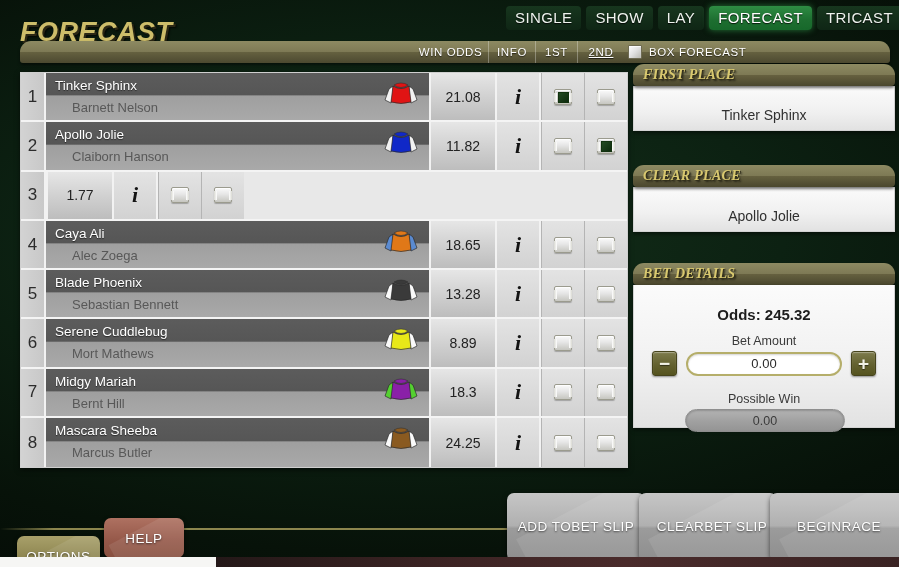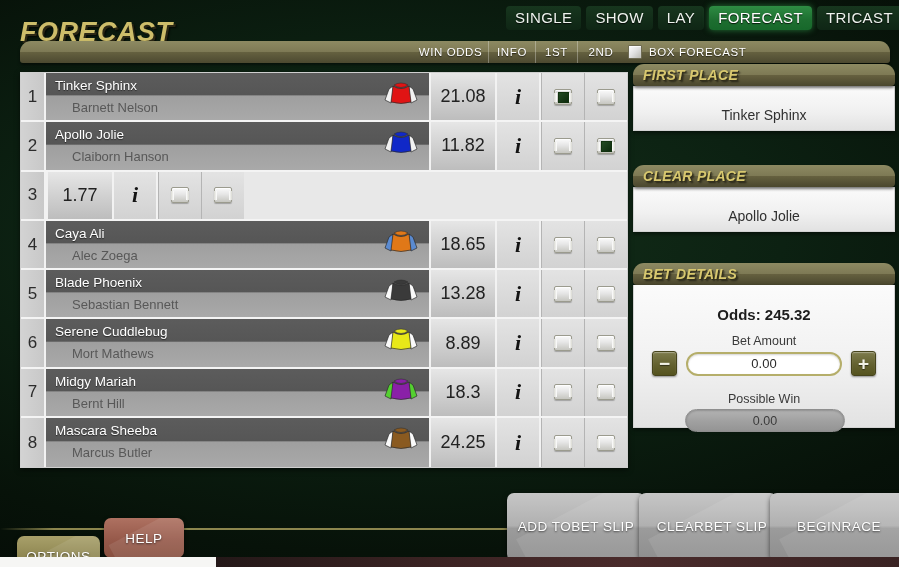--- a/index.html
+++ b/index.html
@@ -56,21 +56,21 @@
     line-height: 22px;
     font-size: 11.5px; color: #fff;
     letter-spacing: .6px;
     text-align: center;
     text-shadow: 0 1px 1px rgba(0,0,0,.6);
   }
   .hdr.sep { border-left: 1px solid rgba(255,255,255,.30); }
   #hdr-winodds { left: 393px; width: 75px; }
   #hdr-info    { left: 468px; width: 47px; }
   #hdr-1st     { left: 515px; width: 42px; }
-  #hdr-2nd     { left: 557px; width: 47px; }
+  #hdr-2nd     { left: 557px; width: 47px; text-decoration: underline; }
   #hdr-box     { left: 605px; width: 165px; text-align: left; padding-left: 24px; }
   .box-chk {
     position: absolute; left: 608px; top: 4px;
     width: 14px; height: 14px;
     background: linear-gradient(135deg, #fdfdfd 0%, #e2e2e2 48%, #b9b9b2 100%);
     border: 1px solid #6e6b52;
     border-radius: 1px;
     box-shadow: inset 0 1px 1px rgba(255,255,255,.8);
     cursor: pointer;
   }
@@ -113,21 +113,21 @@
     font-size: 13px; color: #585858;
     white-space: nowrap;
   }
   .silk {
     position: absolute; right: 8px; top: 5px;
     width: 40px; height: 40px;
   }
   .odds {
     width: 68px; flex: 0 0 68px;
     display: flex; align-items: center; justify-content: center;
-    font-size: 18px; color: #222;
+    font-size: 14px; color: #222;
     background: linear-gradient(to bottom, #e6e6e6 0%, #cfcfcf 55%, #bdbdbd 100%);
     border-left: 2px solid #f2f2f2;
     border-right: 2px solid #f2f2f2;
   }
   .info {
     width: 44px; flex: 0 0 44px;
     display: flex; align-items: center; justify-content: center;
     font-family: "Liberation Serif", serif;
     font-style: italic; font-weight: bold; font-size: 22px; color: #141414;
     background: linear-gradient(to bottom, #e3e3e3, #d2d2d2);
@@ -171,20 +171,21 @@
     height: 22px;
     background: linear-gradient(to bottom, #8d8a62 0%, #7e7a55 48%, #65603f 52%, #4a472e 100%);
     border-radius: 11px 11px 4px 4px;
     box-shadow: 0 2px 3px rgba(0,0,0,.55);
   }
   .panel-hdr span {
     position: absolute; left: 10px; top: 3px;
     font-size: 14px; font-weight: bold; font-style: italic;
     color: #d8c86f; letter-spacing: .3px;
     text-shadow: 1px 1px 0 #33301c, 2px 2px 2px rgba(0,0,0,.6);
+    font-family: Liberation Serif, serif;
   }
   .panel-body {
     background: linear-gradient(to bottom, #fbfbfb 0%, #f0f0f0 60%, #e2e2e2 100%);
     border: 1px solid #d2d2d2;
     border-top: none;
     box-shadow: 0 2px 4px rgba(0,0,0,.5);
   }
   .place-body {
     height: 45px;
     display: flex; align-items: flex-end; justify-content: center;

